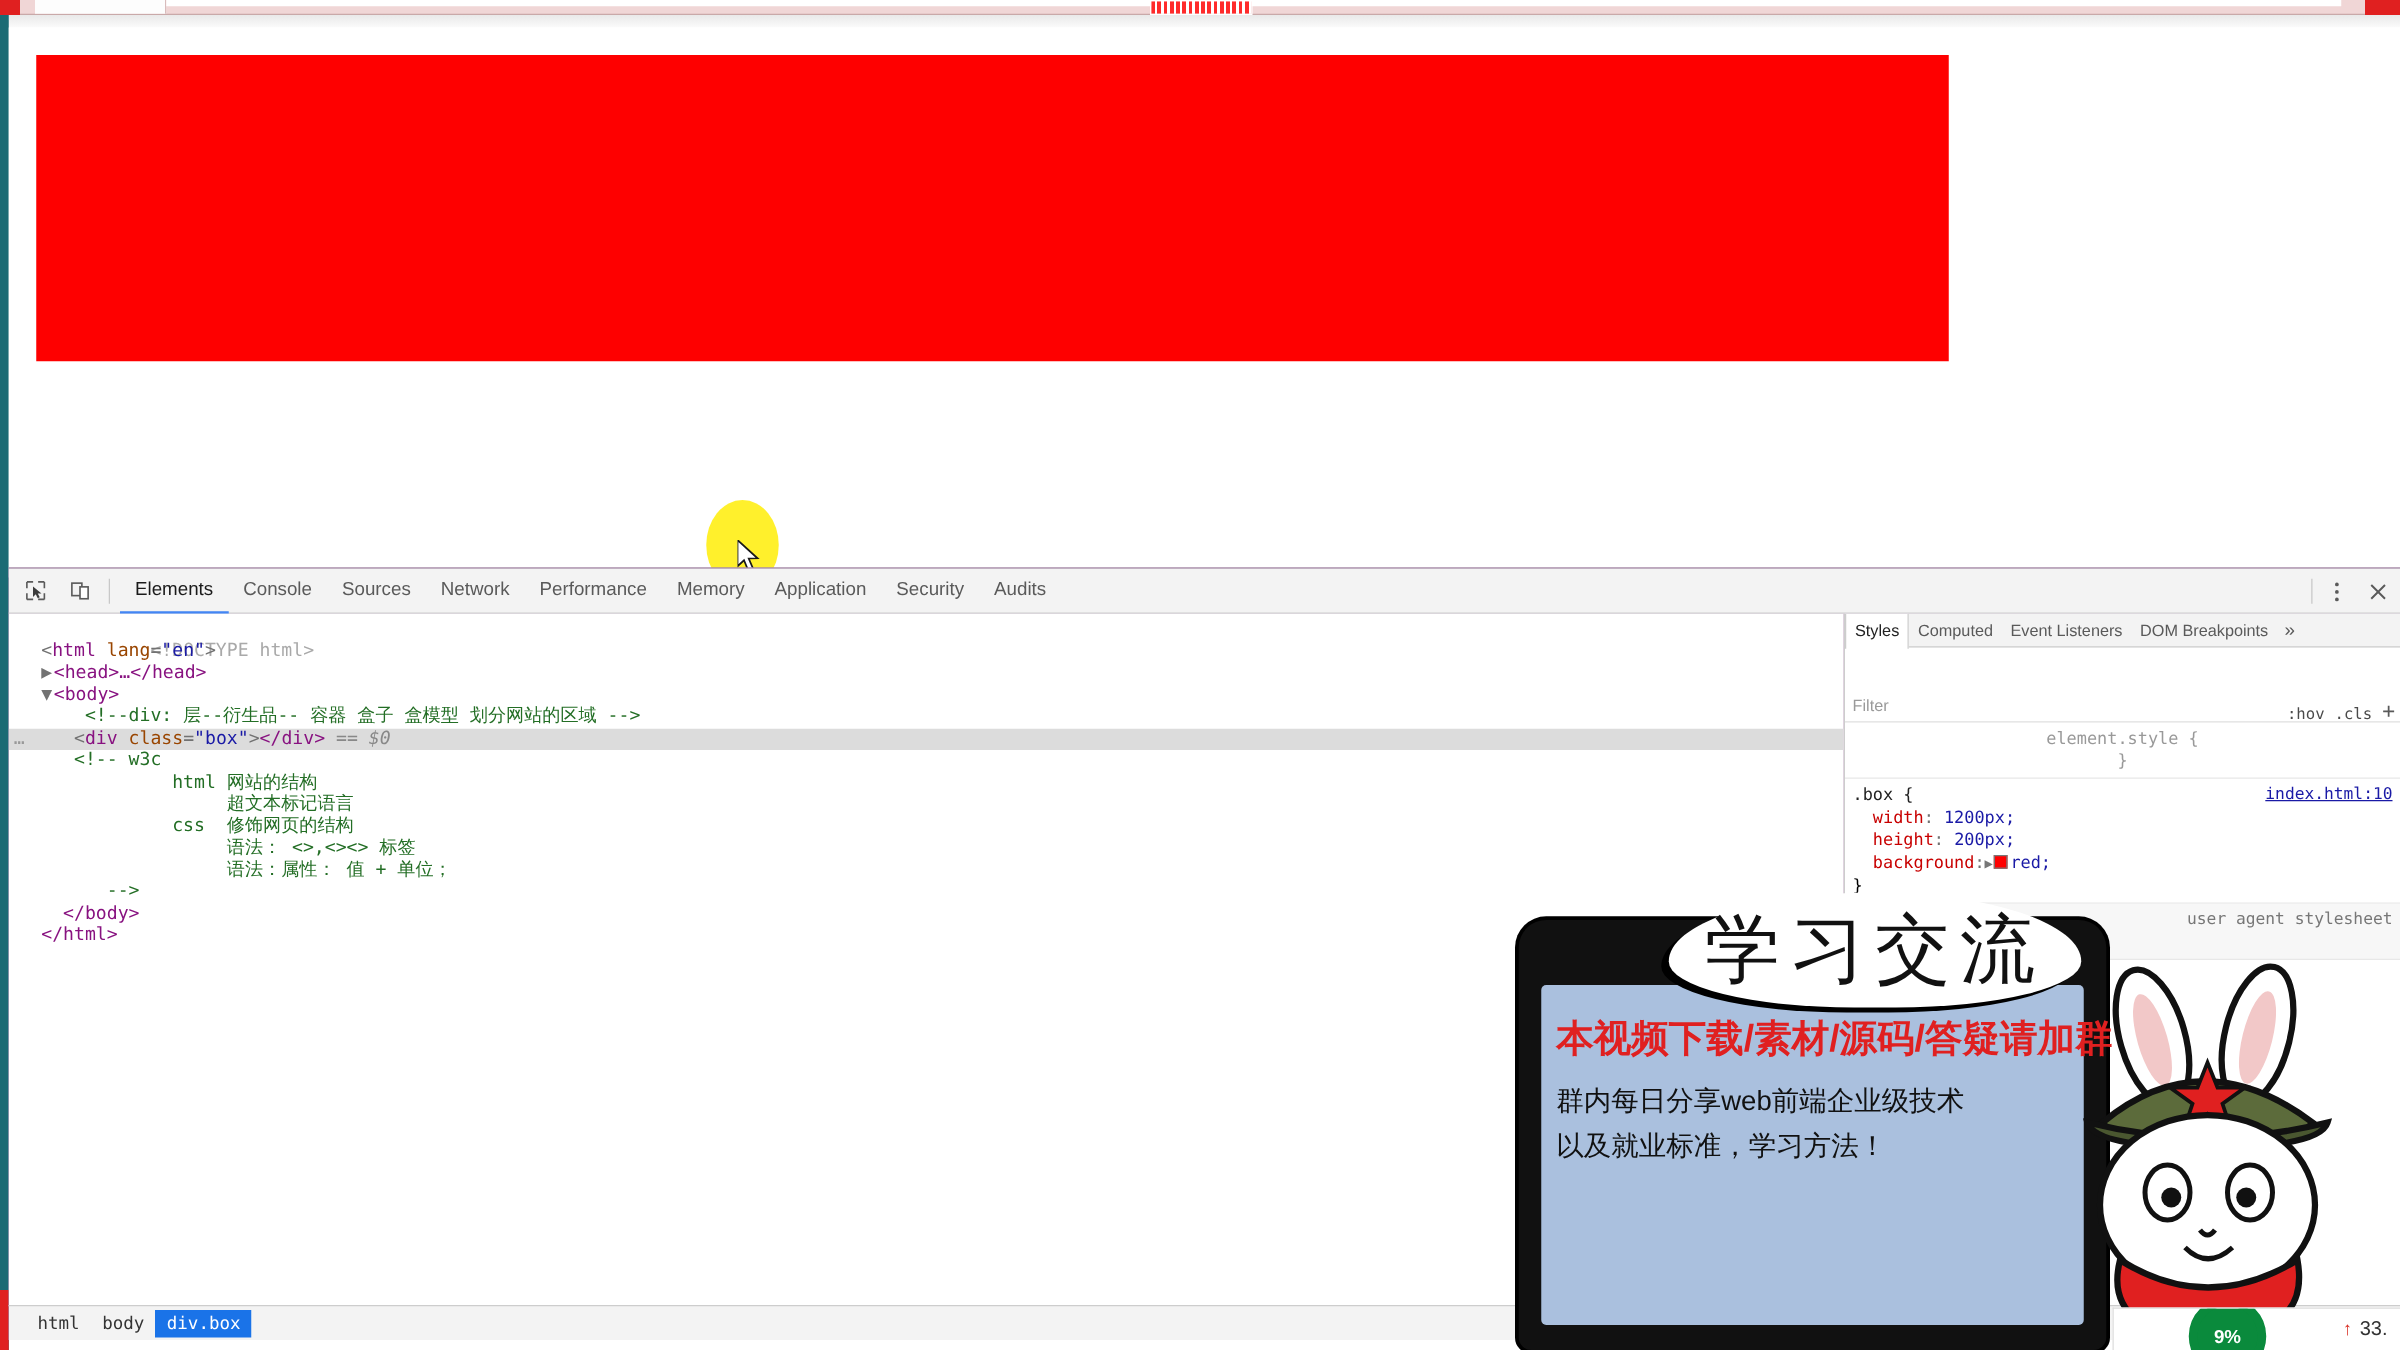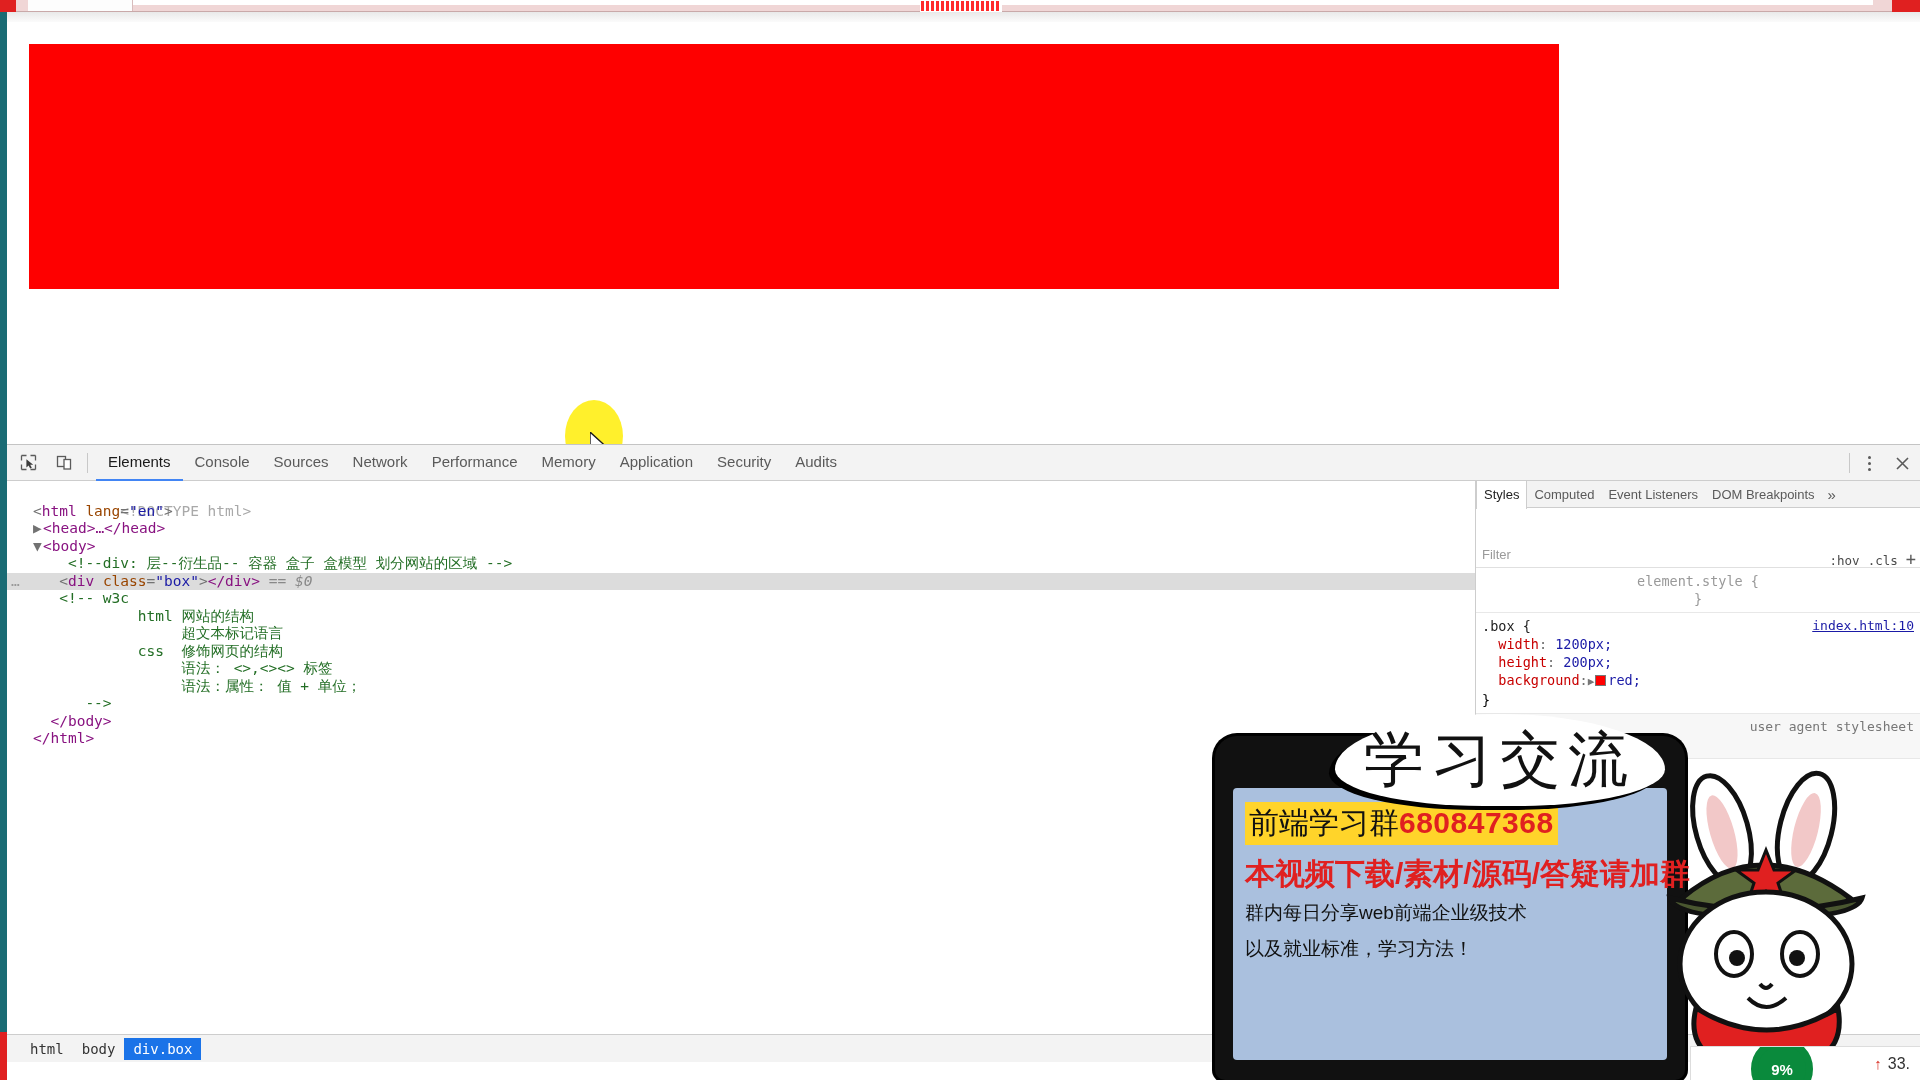--- a/index.html
+++ b/index.html
@@ -95,21 +95,21 @@
     position: absolute;
     left: 590px; top: 432px;
     width: 0; height: 0;
     pointer-events: none;
   }
   .cursor-arrow svg { display: block; }
 
   
   .devtools {
     position: absolute;
-    top: 444px; left: 7px;
+    top: 454px; left: 7px;
     width: 1913px; height: 618px;
     background: #701a75;
     border-top: 1px solid #c4c4c4;
     font-family: "Liberation Sans", "DejaVu Sans", sans-serif;
   }
 
   .dt-toolbar {
     position: relative;
     height: 36px;
     background: #f3f3f3;
@@ -367,21 +367,22 @@
   .promo-row1 .lbl { color: #111; }
   .promo-row1 .num { color: #e02020; font-weight: bold; letter-spacing: 0.5px; }
   .promo-row2 {
     margin-top: 9px;
     font-size: 30px;
     font-weight: bold;
     color: #e02020;
     white-space: nowrap;
   }
   .promo-row3 {
-    font-size: 19px;
+    margin-top: 11px;
+    font-size: 22px;
     color: #111;
     line-height: 36px;
   }
   
   .mascot {
     position: absolute;
     left: 395px; top: 40px;
     width: 300px; height: 320px;
   }
 </style>
@@ -561,23 +562,20 @@
       <div class="crumb">html</div>
       <div class="crumb">body</div>
       <div class="crumb active">div.box</div>
     </div>
 
   </div>
 
   <div class="promo">
     <div class="promo-card">
       <div class="promo-inner">
-        <div class="promo-row1">
-          <span class="lbl">前端学习群</span><span class="num">680847368</span>
-        </div>
         <div class="promo-row2">本视频下载/素材/源码/答疑请加群</div>
         <div class="promo-row3">
           <div>群内每日分享web前端企业级技术</div>
           <div>以及就业标准，学习方法！</div>
         </div>
       </div>
       <div class="promo-title">学习交流</div>
     </div>
 
     <div class="mascot">

